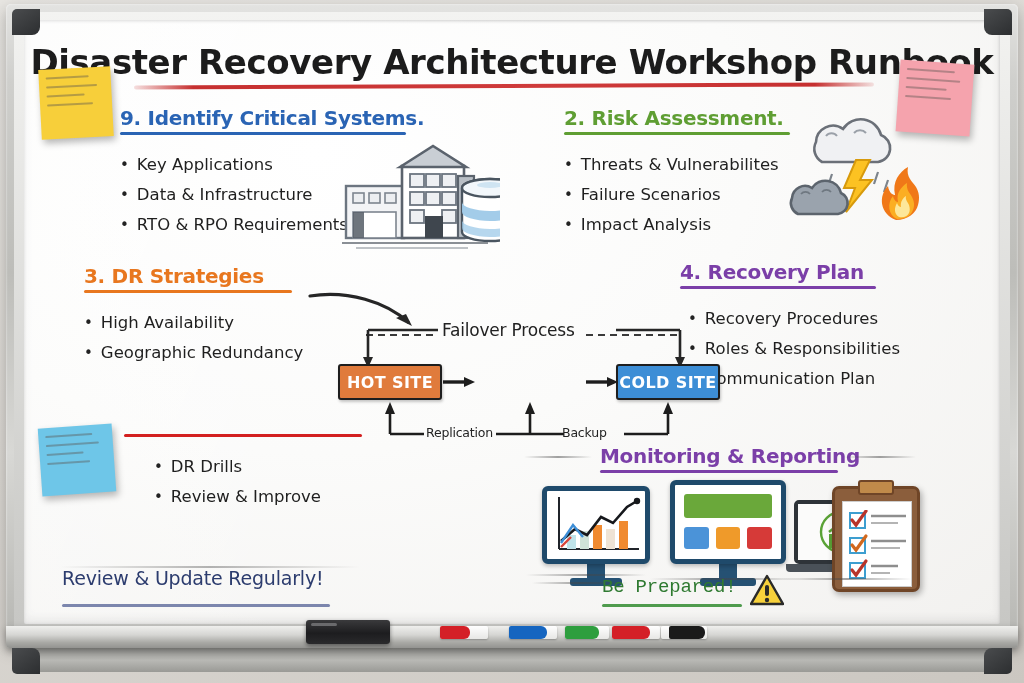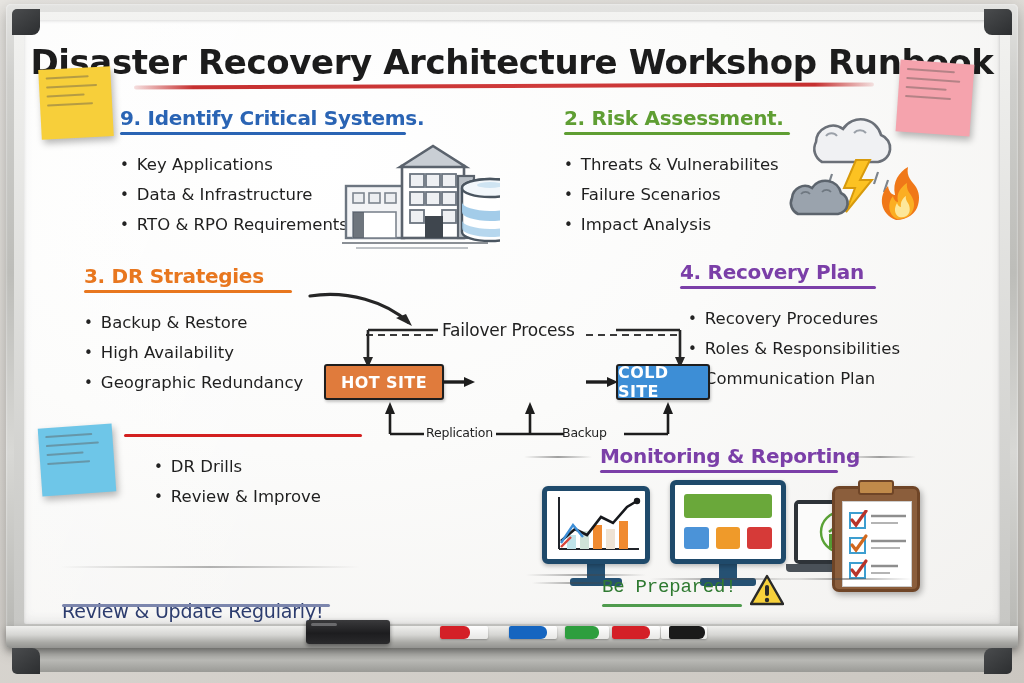--- a/index.html
+++ b/index.html
@@ -292,21 +292,20 @@
 
     <path d="M112 118 c-16 -6 -18 -24 -8 -34 c1 7 5 9 7 9 c-3 -13 4 -23 13 -28 c-2 10 4 14 8 20 c3 5 4 11 2 18 c-2 8 -10 15 -22 15 z" fill="#f07818"></path>
     <path d="M113 117 c-9 -4 -10 -16 -4 -23 c1 5 4 6 5 6 c-2 -9 3 -15 9 -19 c-1 7 3 10 5 14 c2 4 3 8 1 13 c-2 6 -8 9 -16 9 z" fill="#fbae23"></path>
     <path d="M115 115 c-5 -3 -5 -9 -2 -14 c1 3 3 4 4 4 c-1 -5 2 -9 5 -11 c-1 4 2 6 3 9 c1 3 1 6 0 8 c-2 4 -6 5 -10 4 z" fill="#fde79a"></path>
   </svg>
 
   <div class="section" style="left:60px; top:244px;">
     <div class="sec-head" style="color:#e8771f;">3. DR Strategies</div>
     <div class="sec-rule" style="width:208px;background:#e8771f;"></div>
     <ul class="bullets">
-      <li>Backup &amp; Restore</li>
       <li>High Availability</li>
       <li>Geographic Redundancy</li>
     </ul>
   </div>
 
   <div class="section" style="left:656px; top:240px;">
     <div class="sec-head" style="color:#7b3fa8;">4. Recovery Plan</div>
     <div class="sec-rule" style="width:196px;background:#7b3fa8;"></div>
     <ul class="bullets" style="margin-left:8px;">
       <li>Recovery Procedures</li>
@@ -329,24 +328,24 @@
 
     <svg style="position:absolute; left:0; top:16px;" width="400" height="44" viewBox="0 0 400 44">
       <path d="M44 4 L44 34" stroke="#262626" stroke-width="2.6" fill="none"></path>
       <polygon points="44,42 39,31 49,31" fill="#262626"></polygon>
       <path d="M356 4 L356 34" stroke="#262626" stroke-width="2.6" fill="none"></path>
       <polygon points="356,42 351,31 361,31" fill="#262626"></polygon>
       <path d="M44 4 L114 4" stroke="#262626" stroke-width="2.6" fill="none"></path>
       <path d="M356 4 L292 4" stroke="#262626" stroke-width="2.6" fill="none"></path>
     </svg>
 
-    <div class="site-box" style="left:0; width:120px; background:#e07b3c;">
+    <div class="site-box" style="left:14px; width:104px; background:#e07b3c;">
       <span>HOT SITE</span>
     </div>
-    <div class="site-box" style="left:292px; width:94px; background:#3d8ed6;">
+    <div class="site-box" style="left:292px; width:104px; background:#3d8ed6;">
       <span>COLD SITE</span>
     </div>
 
     <svg style="position:absolute; left:118px; top:64px;" width="34" height="16" viewBox="0 0 34 16">
       <path d="M1 8 L24 8" stroke="#1d1d1d" stroke-width="3.4"></path>
       <polygon points="33,8 22,3 22,13" fill="#1d1d1d"></polygon>
     </svg>
     <svg style="position:absolute; left:261px; top:64px;" width="34" height="16" viewBox="0 0 34 16">
       <path d="M1 8 L24 8" stroke="#1d1d1d" stroke-width="3.4"></path>
       <polygon points="33,8 22,3 22,13" fill="#1d1d1d"></polygon>
@@ -462,21 +461,21 @@
       </div>
     </div>
 
     <div class="sketchline" style="left:-6px; top:96px; width:120px;"></div>
     <div class="sketchline" style="left:118px; top:100px; width:150px;"></div>
     <div class="sketchline" style="left:0px; top:104px; width:96px;"></div>
     <div class="sketchline" style="left:250px; top:100px; width:130px;"></div>
   </div>
 
   <div class="sketchline" style="left:36px; top:546px; width:300px; opacity:.8;"></div>
-  <div class="footer-note hand" style="left:38px; top:580px; color:#2c3c6e;">Review &amp; Update Regularly!</div>
+  <div class="footer-note hand" style="left:38px; top:547px; color:#2c3c6e;">Review &amp; Update Regularly!</div>
   <div class="footer-rule" style="left:38px; top:584px; width:268px; background:#7c86ad;"></div>
 
   <div class="footer-note hand" style="left:578px; top:556px; color:#2f7a31;font-family:Liberation Mono, monospace;">Be Prepared!</div>
   <div class="footer-rule" style="left:578px; top:584px; width:140px; background:#4f9b4d;"></div>
 
   <svg class="illus" style="left:726px; top:554px;" width="34" height="32" viewBox="0 0 34 32">
     <polygon points="17,2 33,30 1,30" fill="#f7d13b" stroke="#2a2a28" stroke-width="2.4" stroke-linejoin="round"></polygon>
     <rect x="15" y="11" width="4" height="11" rx="2" fill="#2a2a28"></rect>
     <circle cx="17" cy="26" r="2.2" fill="#2a2a28"></circle>
   </svg>

